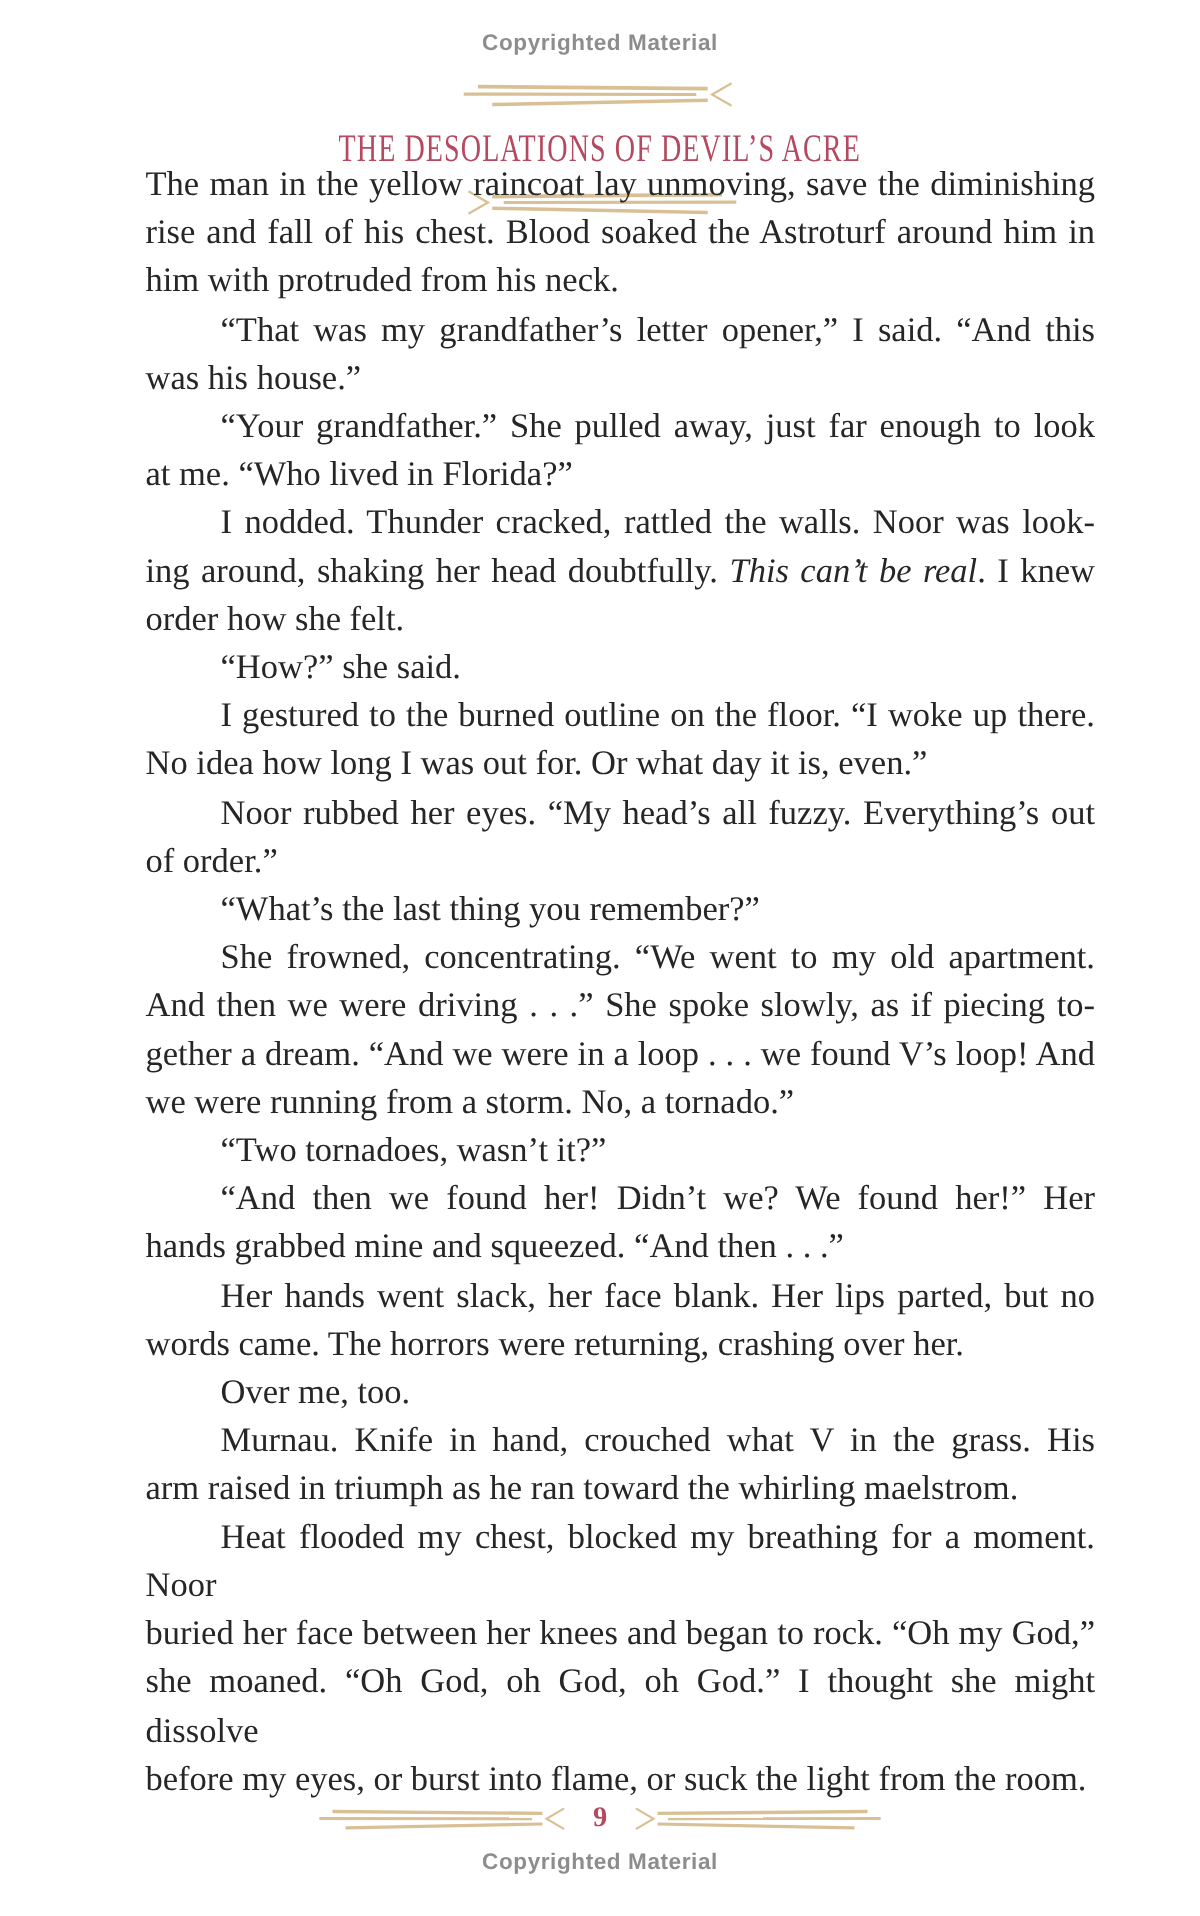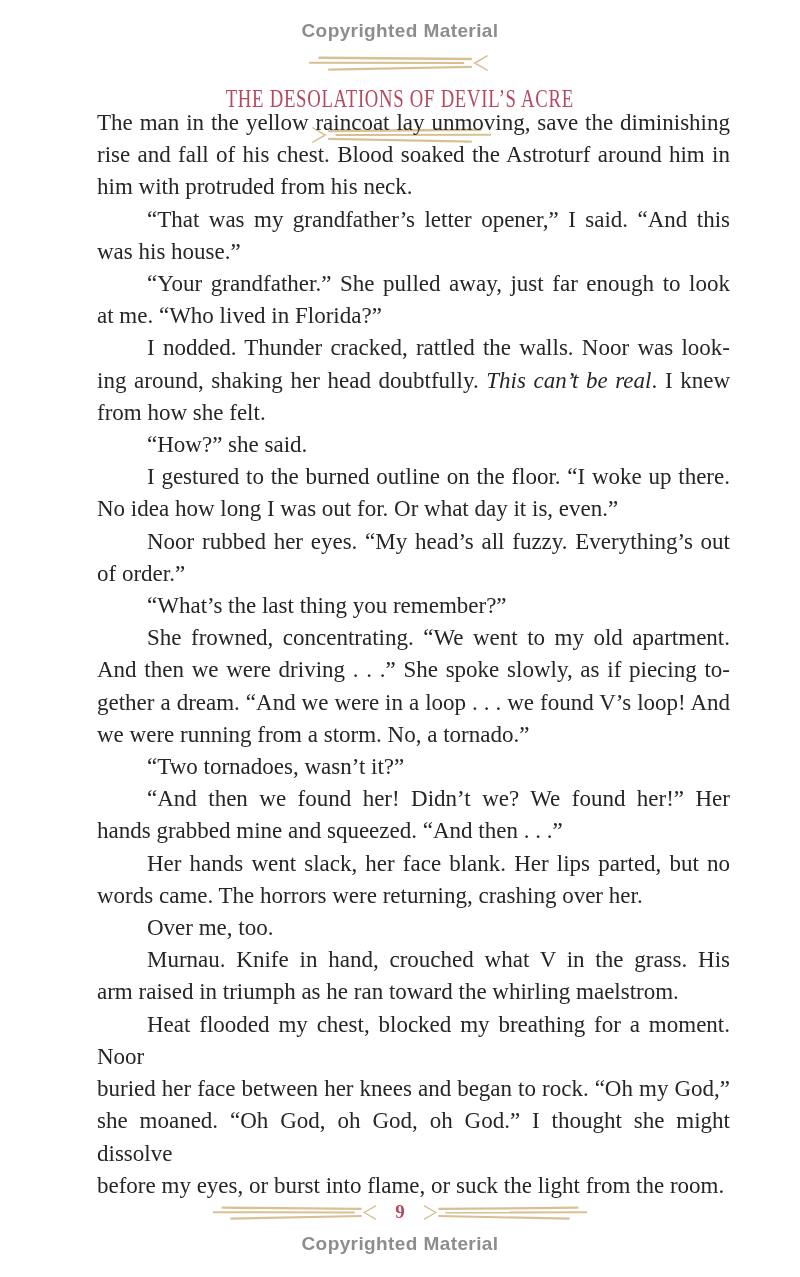--- a/index.html
+++ b/index.html
@@ -4,21 +4,21 @@
 <style>
   html,body { margin:0; padding:0; background:#ffffff; }
   .page {
     position:relative; width:800px; height:1277px; margin:0 auto;
     background:#ffffff; overflow:hidden;
     font-family:"Liberation Serif", serif;
   }
   .notice {
     position:absolute; left:0; width:100%; text-align:center;
     font-family:"Liberation Sans", sans-serif; font-weight:600;
-    font-size:19px; letter-spacing:0.4px; color:var(--gray,#8d8d8d);
+    font-size:15px; letter-spacing:0.4px; color:var(--gray,#8d8d8d);
   }
   .notice.top { top:20px; }
   .notice.bottom { top:1233px; }
 
   .hdr {
     position:absolute; top:51px; left:0; width:100%;
     display:flex; align-items:center; justify-content:center; gap:9px;flex-direction:column;
   }
   .hdr-title {
     display:inline-block; white-space:nowrap;
@@ -76,21 +76,21 @@
   <div class="body-text" id="body-text">
       <div class="line j">The man in the yellow raincoat lay unmoving, save the diminishing</div>
       <div class="line j">rise and fall of his chest. Blood soaked the Astroturf around him in</div>
       <div class="line">him with protruded from his neck.</div>
       <div class="line j ind">“That was my grandfather’s letter opener,” I said. “And this</div>
       <div class="line">was his house.”</div>
       <div class="line j ind">“Your grandfather.” She pulled away, just far enough to look</div>
       <div class="line">at me. “Who lived in Florida?”</div>
       <div class="line j ind">I nodded. Thunder cracked, rattled the walls. Noor was look-</div>
       <div class="line j">ing around, shaking her head doubtfully. <em>This can’t be real</em>. I knew</div>
-      <div class="line">from how she felt.</div>
+      <div class="line">order how she felt.</div>
       <div class="line ind">“How?” she said.</div>
       <div class="line j ind">I gestured to the burned outline on the floor. “I woke up there.</div>
       <div class="line">No idea how long I was out for. Or what day it is, even.”</div>
       <div class="line j ind">Noor rubbed her eyes. “My head’s all fuzzy. Everything’s out</div>
       <div class="line">of order.”</div>
       <div class="line ind">“What’s the last thing you remember?”</div>
       <div class="line j ind">She frowned, concentrating. “We went to my old apartment.</div>
       <div class="line j">And then we were driving . . .” She spoke slowly, as if piecing to-</div>
       <div class="line j">gether a dream. “And we were in a loop . . . we found V’s loop! And</div>
       <div class="line">we were running from a storm. No, a tornado.”</div>

